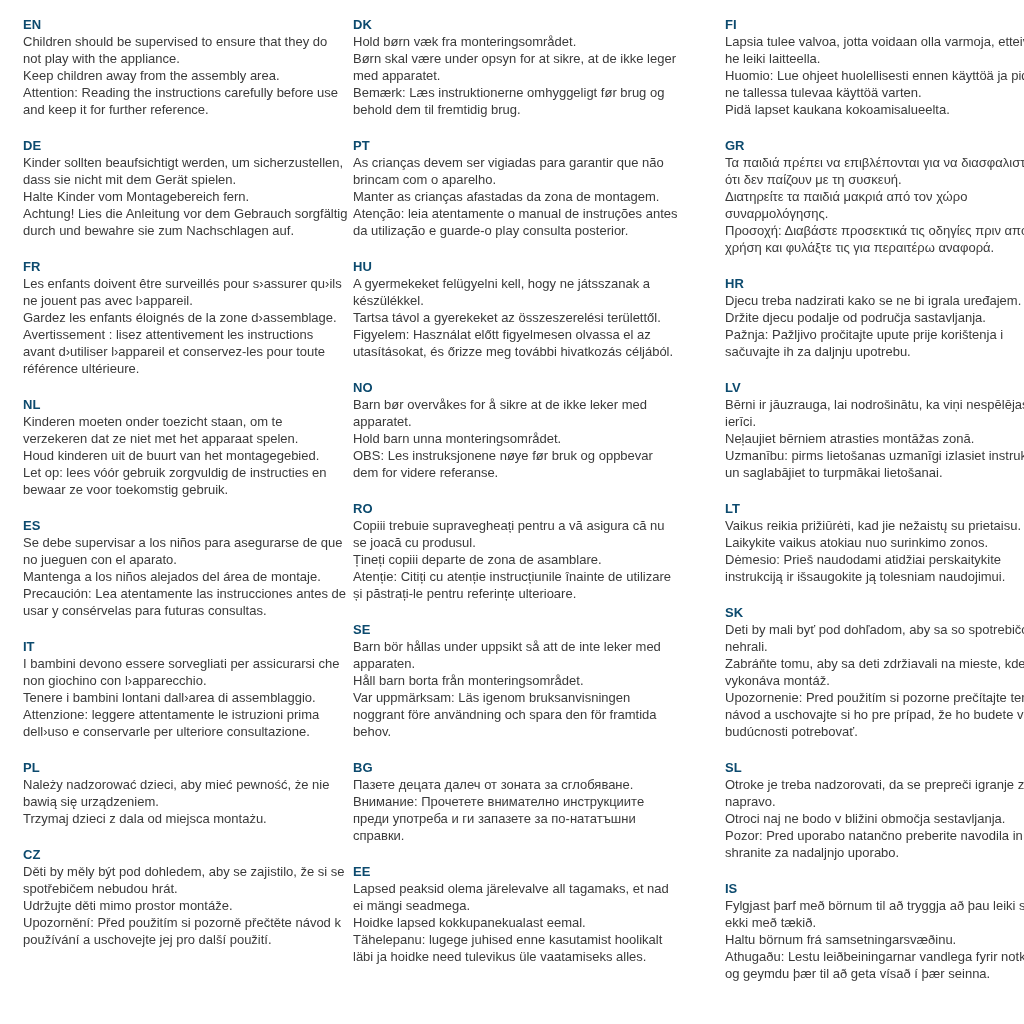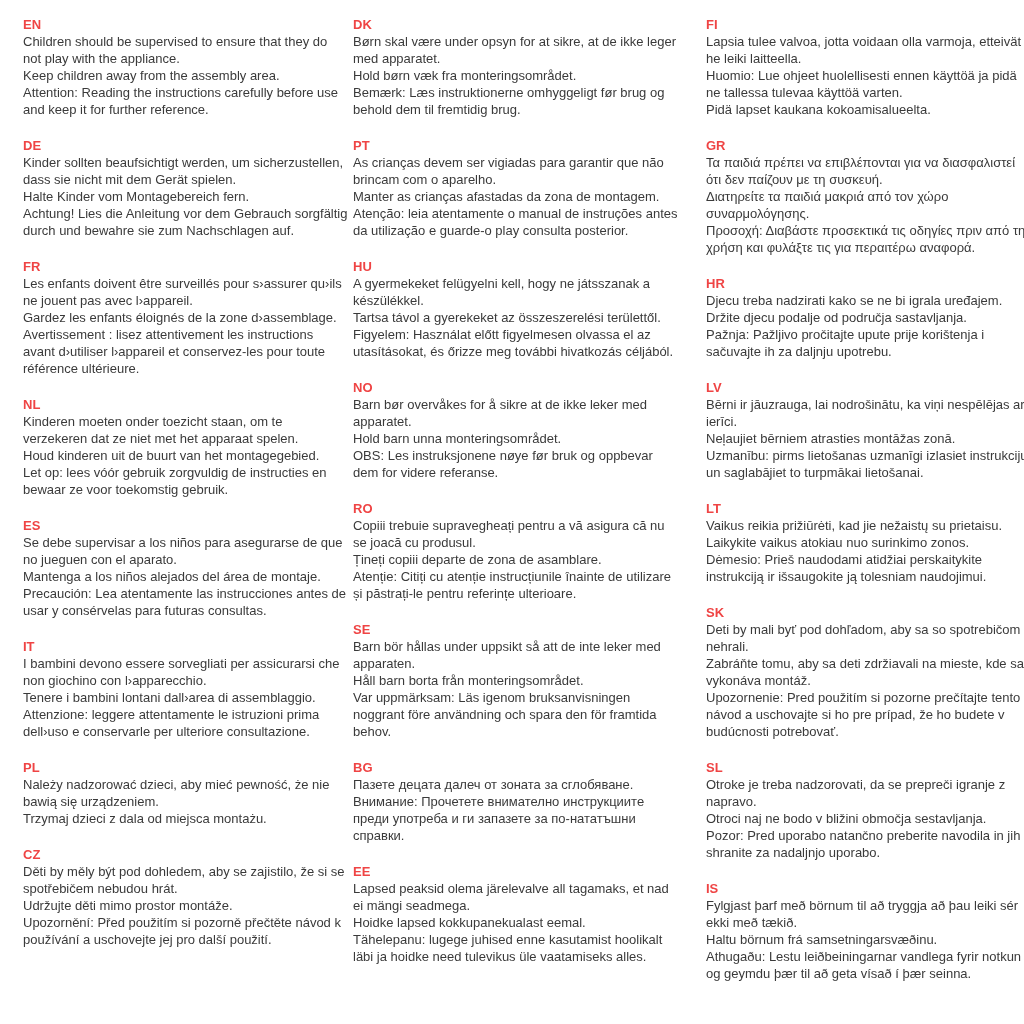--- a/index.html
+++ b/index.html
@@ -18,31 +18,31 @@
     box-sizing: border-box;
     width: 1024px;
     height: 1024px;
     padding: 16px 12px 0 23px;
     display: flex;
   }
   .col {
     flex: 0 0 auto;
   }
   .col-1 { width: 325px; margin-right: 5px; }
-  .col-2 { width: 327px; margin-right: 3px; }
+  .col-2 { width: 327px; margin-right: 22px; }
   .col-3 { width: 325px; margin-left: 23px; }
   .section {
     margin: 0 0 19px 0;
   }
   .code {
     margin: 0;
     font-size: 13px;
     line-height: 17px;
     font-weight: bold;
-    color: #ef4444;
+    color: #0c4a6e;
   }
   .line {
     margin: 0;
     font-size: 13px;
     line-height: 17px;
     color: #3a3a3a;
   }
 </style>
 </head>
 <body>
@@ -100,22 +100,22 @@
   <div class="section">
     <h3 class="code">CZ</h3>
   <p class="line">Děti by měly být pod dohledem, aby se zajistilo, že si se spotřebičem nebudou hrát.</p>
         <p class="line">Udržujte děti mimo prostor montáže.</p>
         <p class="line">Upozornění: Před použitím si pozorně přečtěte návod k používání a uschovejte jej pro další použití.</p>
       </div>
 </div>
   <div class="col col-2">
   <div class="section">
     <h3 class="code">DK</h3>
-  <p class="line">Børn skal være under opsyn for at sikre, at de ikke leger med apparatet.</p>
-        <p class="line">Hold børn væk fra monteringsområdet.</p>
+  <p class="line">Hold børn væk fra monteringsområdet.</p>
+        <p class="line">Børn skal være under opsyn for at sikre, at de ikke leger med apparatet.</p>
         <p class="line">Bemærk: Læs instruktionerne omhyggeligt før brug og behold dem til fremtidig brug.</p>
       </div>
 
   <div class="section">
     <h3 class="code">PT</h3>
   <p class="line">As crianças devem ser vigiadas para garantir que não brincam com o aparelho.</p>
         <p class="line">Manter as crianças afastadas da zona de montagem.</p>
         <p class="line">Atenção: leia atentamente o manual de instruções antes da utilização e guarde-o play consulta posterior.</p>
       </div>
 

